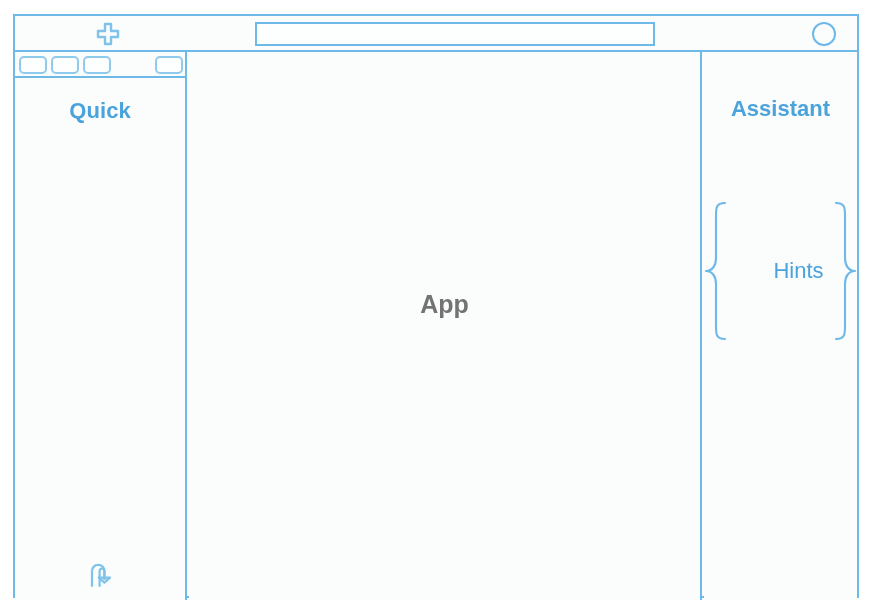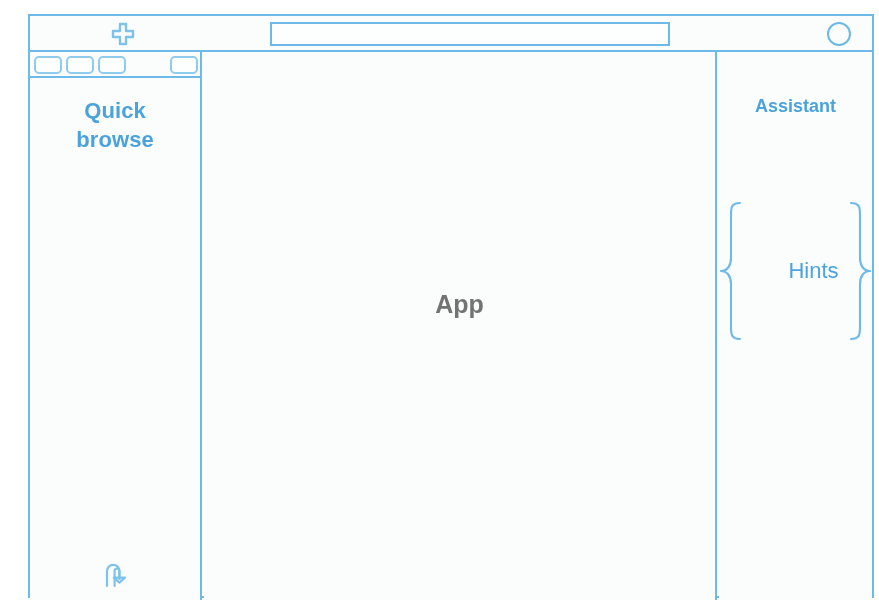--- a/index.html
+++ b/index.html
@@ -17,21 +17,21 @@
     left: 0;
     top: 0;
     width: 879px;
     height: 616px;
     background: #ffffff;
   }
 
   
   .window {
     position: absolute;
-    left: 28px;
+    left: 13px;
     top: 14px;
     width: 846px;
     height: 584px;
     box-sizing: border-box;
     border: 2px solid #6DB9E8;
     background: #FBFCFC;
   }
 
   
   .topbar {
@@ -181,21 +181,21 @@
     height: 100%;
     background: #FBFCFC;
   }
 
   .assistant-title {
     position: absolute;
     left: 0;
     top: 44px;
     width: 100%;
     text-align: center;
-    font-size: 18px;
+    font-size: 22px;
     font-weight: bold;
     color: #4BA3DC;
   }
 
   .hints-block {
     position: absolute;
     left: 0;
     top: 148px;
     width: 100%;
     height: 142px;
@@ -245,21 +245,20 @@
 
         <div class="sidebar-toolbar">
           <span class="tb-btn b1"></span>
           <span class="tb-btn b2"></span>
           <span class="tb-btn b3"></span>
           <span class="tb-btn b4"></span>
         </div>
 
         <div class="sidebar-title">
           <div>Quick</div>
-          <div>browse</div>
         </div>
 
         <span class="uturn-icon">
           <svg width="30" height="28" viewBox="0 0 30 28">
             <path d="M5 26 V11 A6.2 6.2 0 0 1 17.4 11 V19" fill="none" stroke="#7FC3EA" stroke-width="2.2" stroke-linecap="round" stroke-linejoin="round"></path>
             <path d="M12.6 26 V11 A2.4 2.4 0 0 1 17.4 11 V19" fill="none" stroke="#7FC3EA" stroke-width="2.2" stroke-linecap="round" stroke-linejoin="round"></path>
             <path d="M11.8 17.6 L17.4 22.6 L23 17.6 Z" fill="none" stroke="#7FC3EA" stroke-width="2.2" stroke-linejoin="round"></path>
           </svg>
         </span>
       </div>

